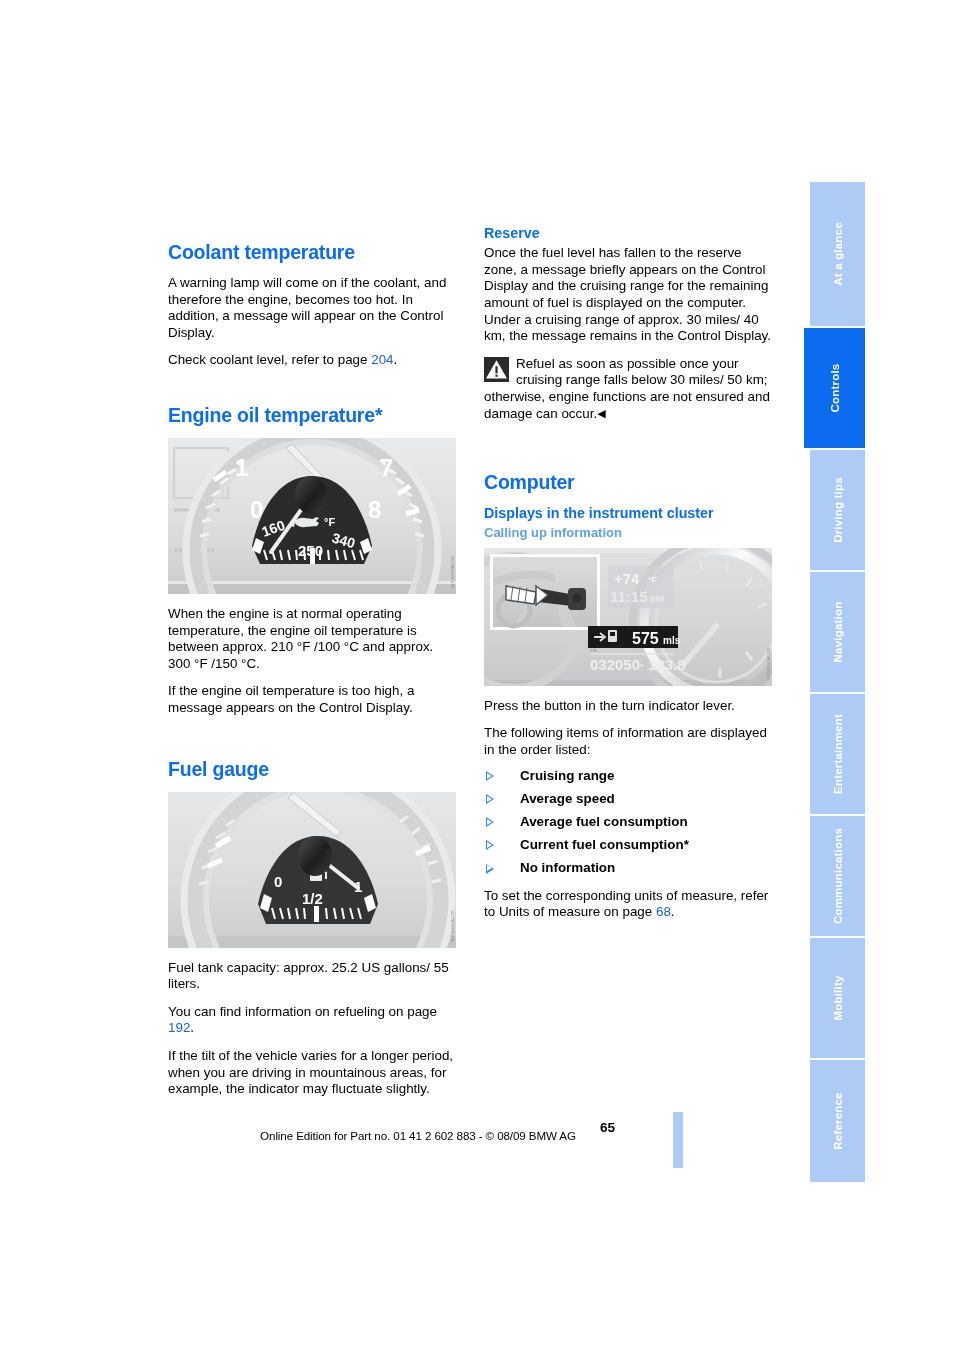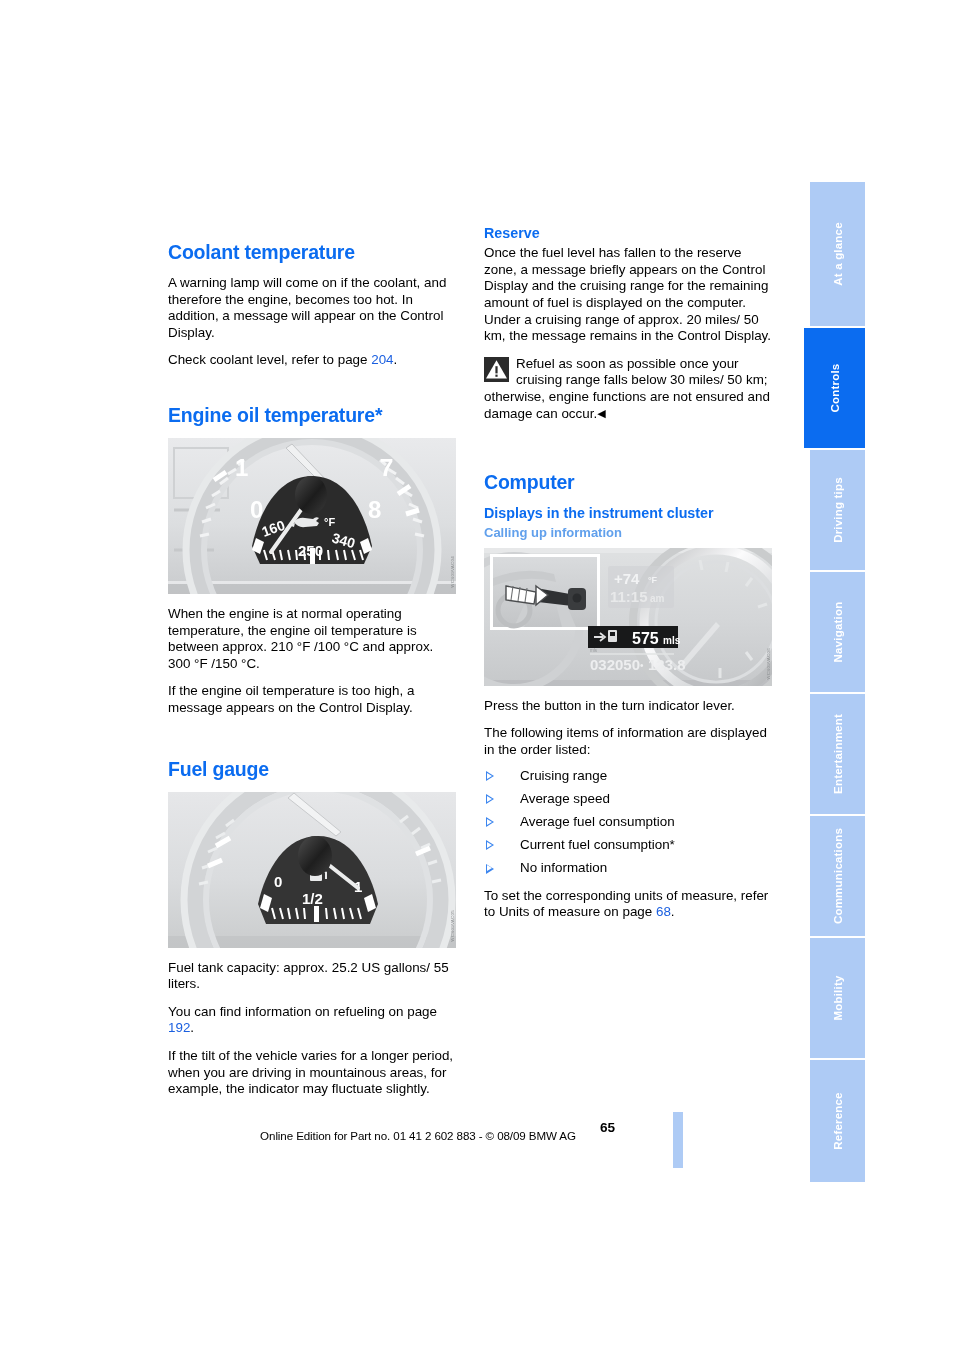--- a/index.html
+++ b/index.html
@@ -128,20 +128,21 @@
     list-style: none;
     margin: 0 0 11px 0;
     padding: 0;
   }
   ul.triangles li {
     font-size: 13.4px;
     line-height: 16.6px;
     margin: 0 0 6.5px 0;
     padding-left: 36px;
     position: relative;
+    font-weight: bold;
   }
   ul.triangles li .tri {
     position: absolute;
     left: 2px;
     top: 3.5px;
     width: 0; height: 0;
     border-top: 5px solid transparent;
     border-bottom: 5px solid transparent;
     border-left: 8px solid #3c86ef;
   }
@@ -437,21 +438,21 @@
     </div>
 
     <p class="body">Fuel tank capacity: approx. 25.2 US gallons/ 55 liters.</p>
     <p class="body"><span>You can find information on refueling on page </span><span class="pageref">192</span><span>.</span></p>
     <p class="body">If the tilt of the vehicle varies for a longer period, when you are driving in mountainous areas, for example, the indicator may fluctuate slightly.</p>
   </div>
 
   <div class="col" id="col-right">
 
     <h2 class="sub">Reserve</h2>
-    <p class="body">Once the fuel level has fallen to the reserve zone, a message briefly appears on the Control Display and the cruising range for the remaining amount of fuel is displayed on the computer. Under a cruising range of approx. 20 miles/ 50 km, the message remains in the Control Display.</p>
+    <p class="body">Once the fuel level has fallen to the reserve zone, a message briefly appears on the Control Display and the cruising range for the remaining amount of fuel is displayed on the computer. Under a cruising range of approx. 30 miles/ 40 km, the message remains in the Control Display.</p>
 
     <div class="note">
       <span class="warn-icon">
         <svg width="25" height="25" viewBox="0 0 25 25">
           <rect x="0" y="0" width="25" height="25" fill="#2b2b2b"></rect>
           <path d="M12.5 3.2 L23 21.4 L2 21.4 Z" fill="#ffffff"></path>
           <rect x="11.4" y="9.2" width="2.2" height="7.2" fill="#2b2b2b"></rect>
           <rect x="11.4" y="17.6" width="2.2" height="2.2" fill="#2b2b2b"></rect>
         </svg>
       </span>

